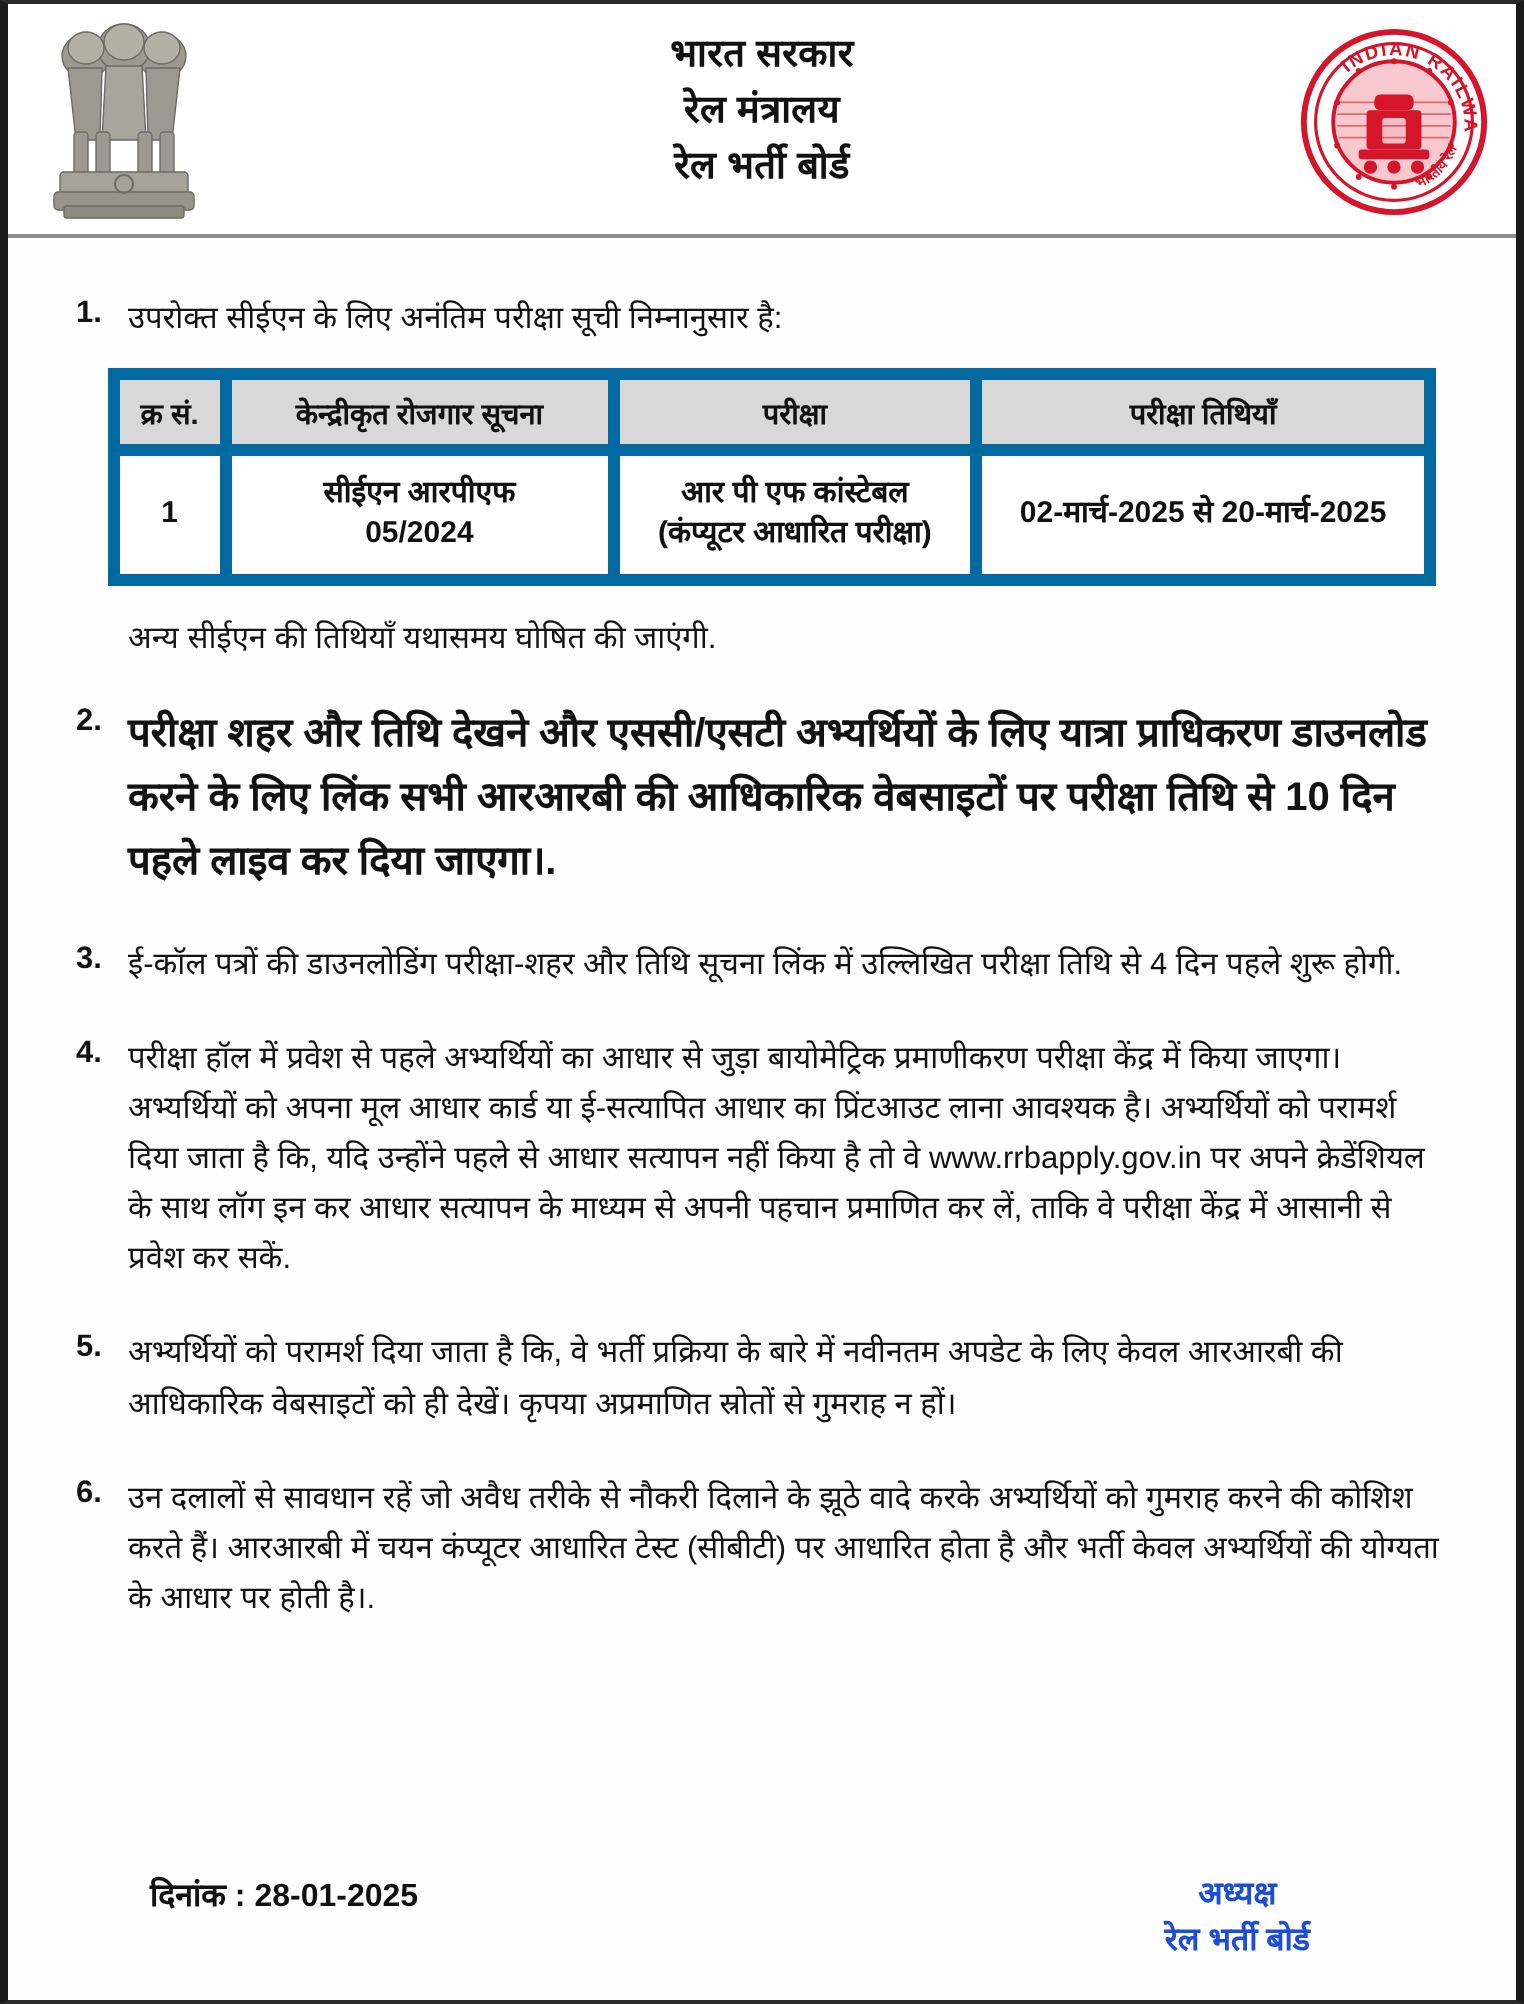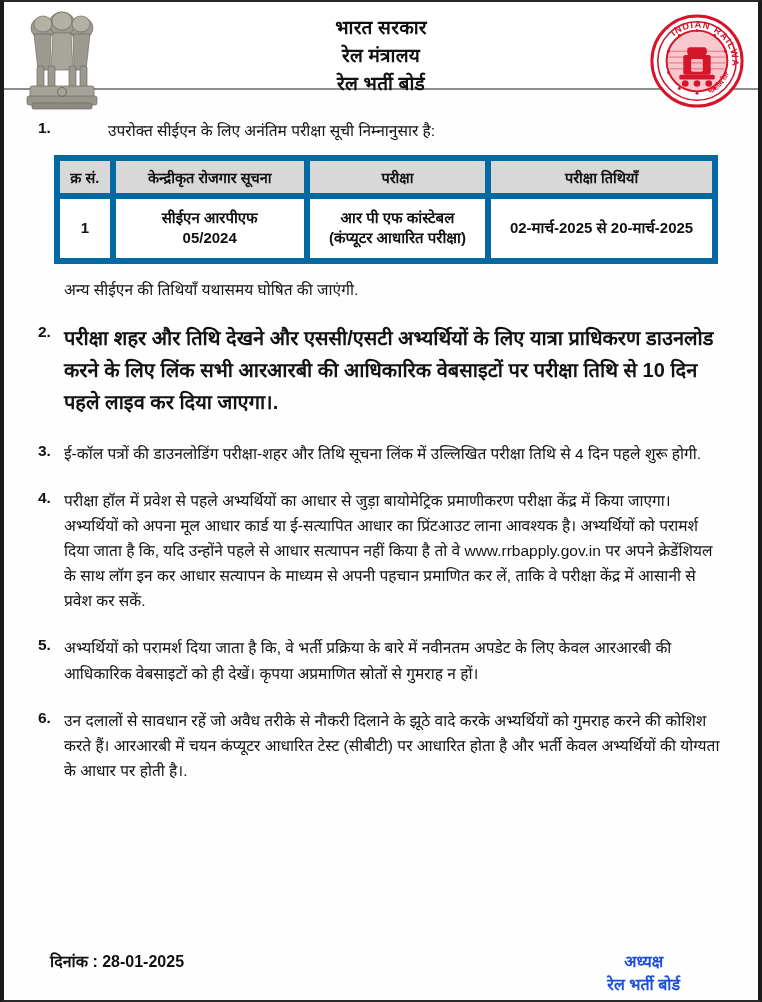--- a/index.html
+++ b/index.html
@@ -21,21 +21,21 @@
     background: #fefefe;
     border-left: 4px solid #1a1a1a;
     border-right: 4px solid #1a1a1a;
     border-top: 2px solid #2a2a2a;
     border-bottom: 2px solid #2a2a2a;
   }
 
   
   .header {
     position: relative;
-    height: 88px;
+    height: 117px;
     border-bottom: 2px solid #8d8d8d;
     background: #ffffff;
   }
   .emblem {
     position: absolute;
     left: 16px; top: 6px;
     width: 84px; height: 104px;
   }
   .rail-logo {
     position: absolute;
@@ -90,21 +90,21 @@
     color: #121212;
   }
   .item .body {
     flex: 1 1 auto;
     font-size: 15.5px;
     line-height: 1.62;
     color: #121212;
   }
   .item.bold .body { font-weight: 700; font-size: 20px; }
   .item.lead { margin-top: 28px; }
-  .item.lead .body { font-size: 15.5px; margin-left: 44px; }
+  .item.lead .body { font-size: 15.5px; }
 
   
   .table-wrap { padding: 12px 0 0 16px; }
   table.exam {
     border-collapse: collapse;
     width: 664px;
     margin: 0;
     background: #fff;
   }
   table.exam th, table.exam td {
@@ -134,22 +134,22 @@
 
   .after-table {
     padding: 14px 0 0 26px;
     font-size: 15.5px;
     color: #141414;
   }
 
   
   .footer {
     position: absolute;
-    left: 0; right: 0; bottom: 4px;
-    padding: 0 24px;
+    left: 0; right: 0; bottom: 18px;
+    padding: 0 49px;
     display: flex;
     justify-content: space-between;
     align-items: flex-start;
     margin-top: 38px;
   }
   .footer .date {
     font-size: 16px;
     font-weight: 700;
     padding-left: 22px;
     color: #111;

